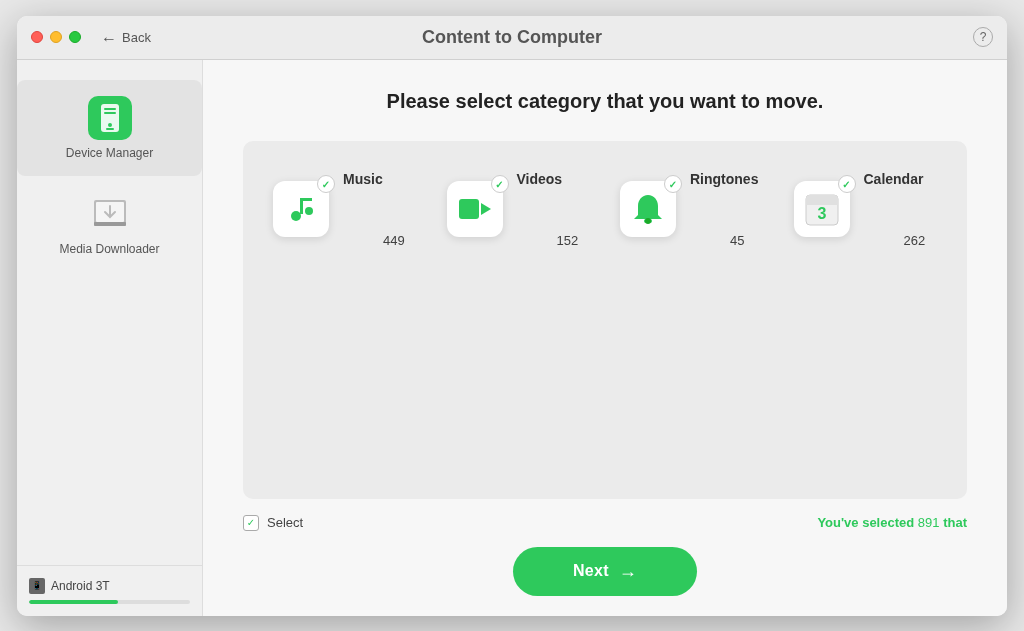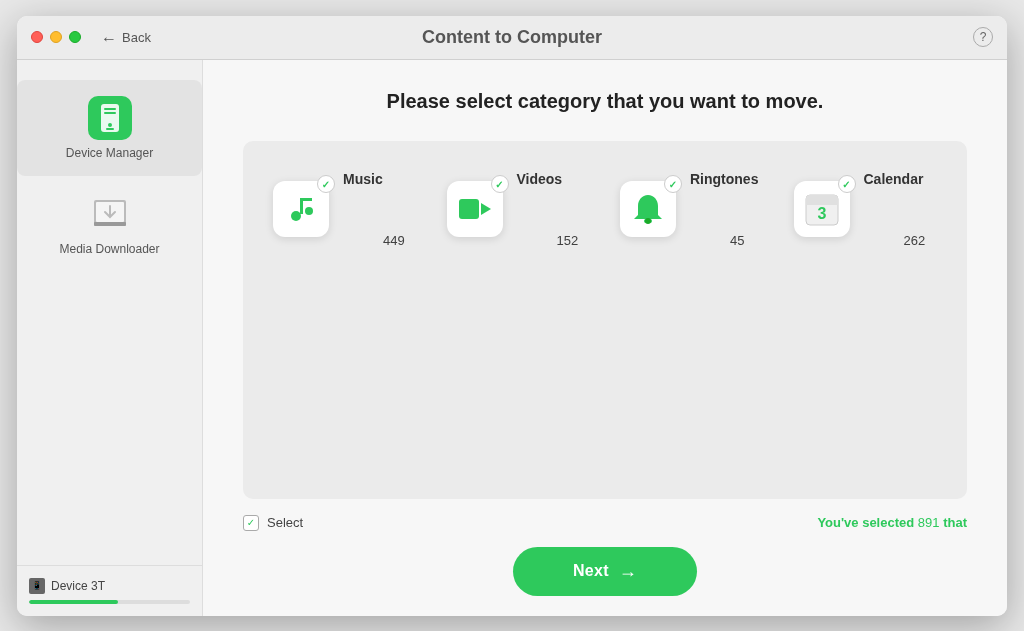--- a/index.html
+++ b/index.html
@@ -336,21 +336,21 @@
           <rect x="8" y="10" width="28" height="20" rx="1" fill="#f5f5f5"></rect>
           <rect x="6" y="30" width="32" height="4" rx="1" fill="#999"></rect>
           <path d="M22 14 L22 24 M17 20 L22 25 L27 20" stroke="#bbb" stroke-width="2" fill="none" stroke-linecap="round"></path>
         </svg>
         <span class="sidebar-label">Media Downloader</span>
       </div>
 
       <div class="sidebar-bottom">
         <div class="device-name">
           <div class="device-dot">📱</div>
-          <span>Device 3T</span>
+          <span>Android 3T</span>
         </div>
         <div class="progress-bar-bg">
           <div class="progress-bar-fill" style="width: 55%"></div>
         </div>
       </div>
     </div>
 
     <div class="content-area">
       <div class="page-title">Please select category that you want to move.</div>
 

